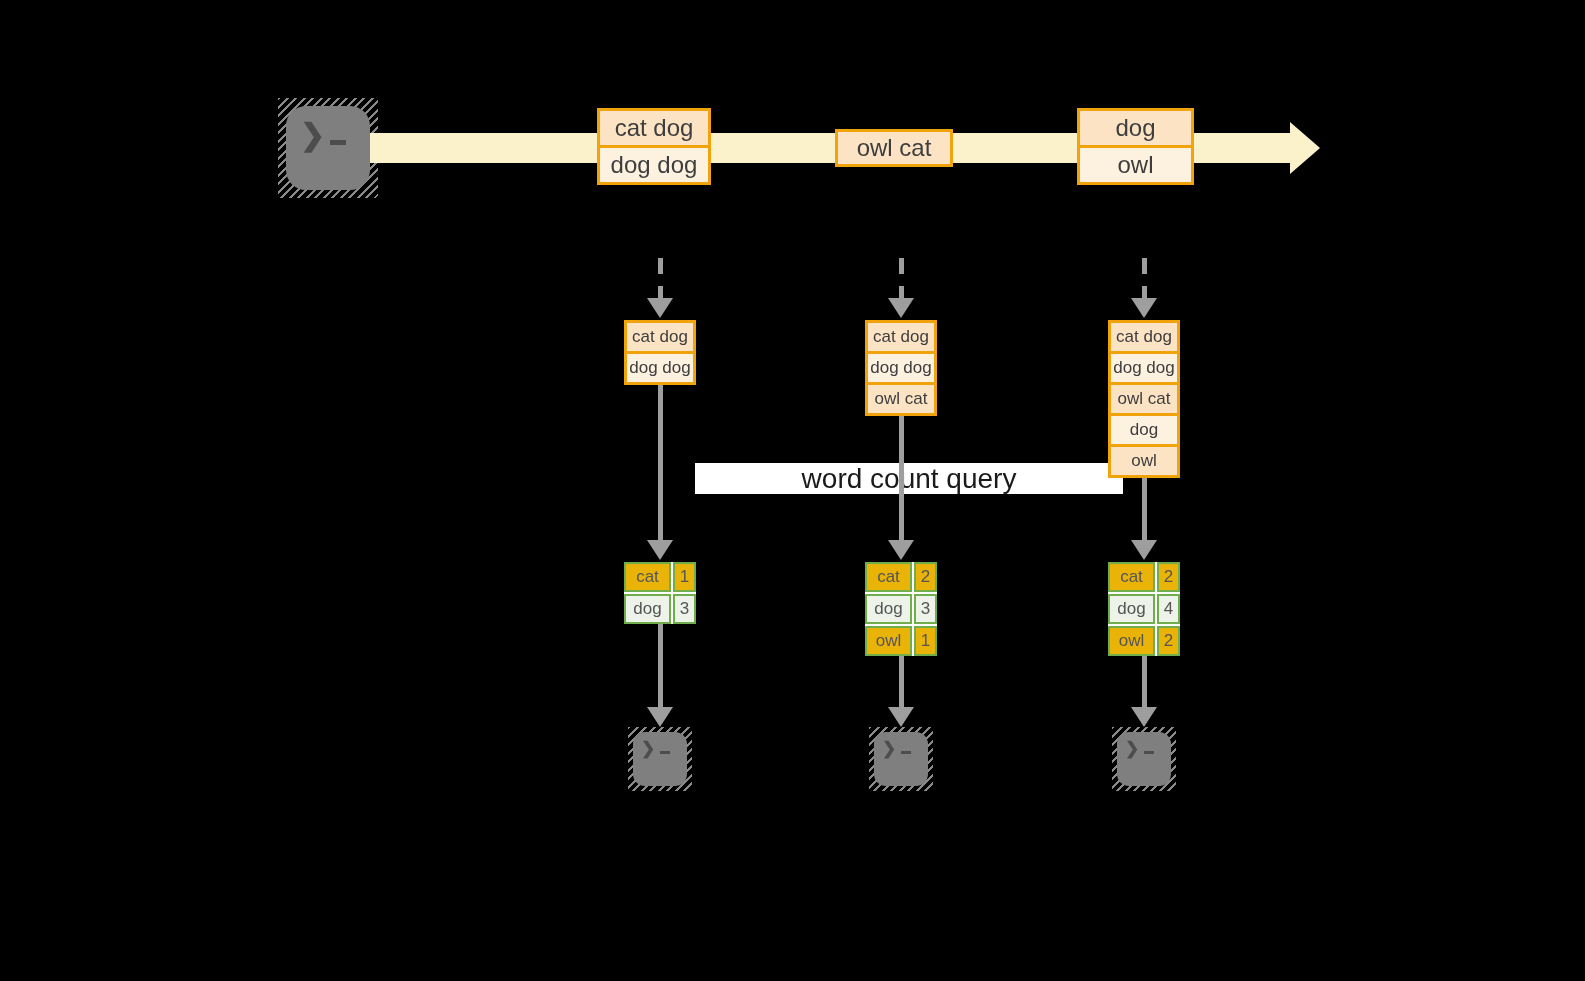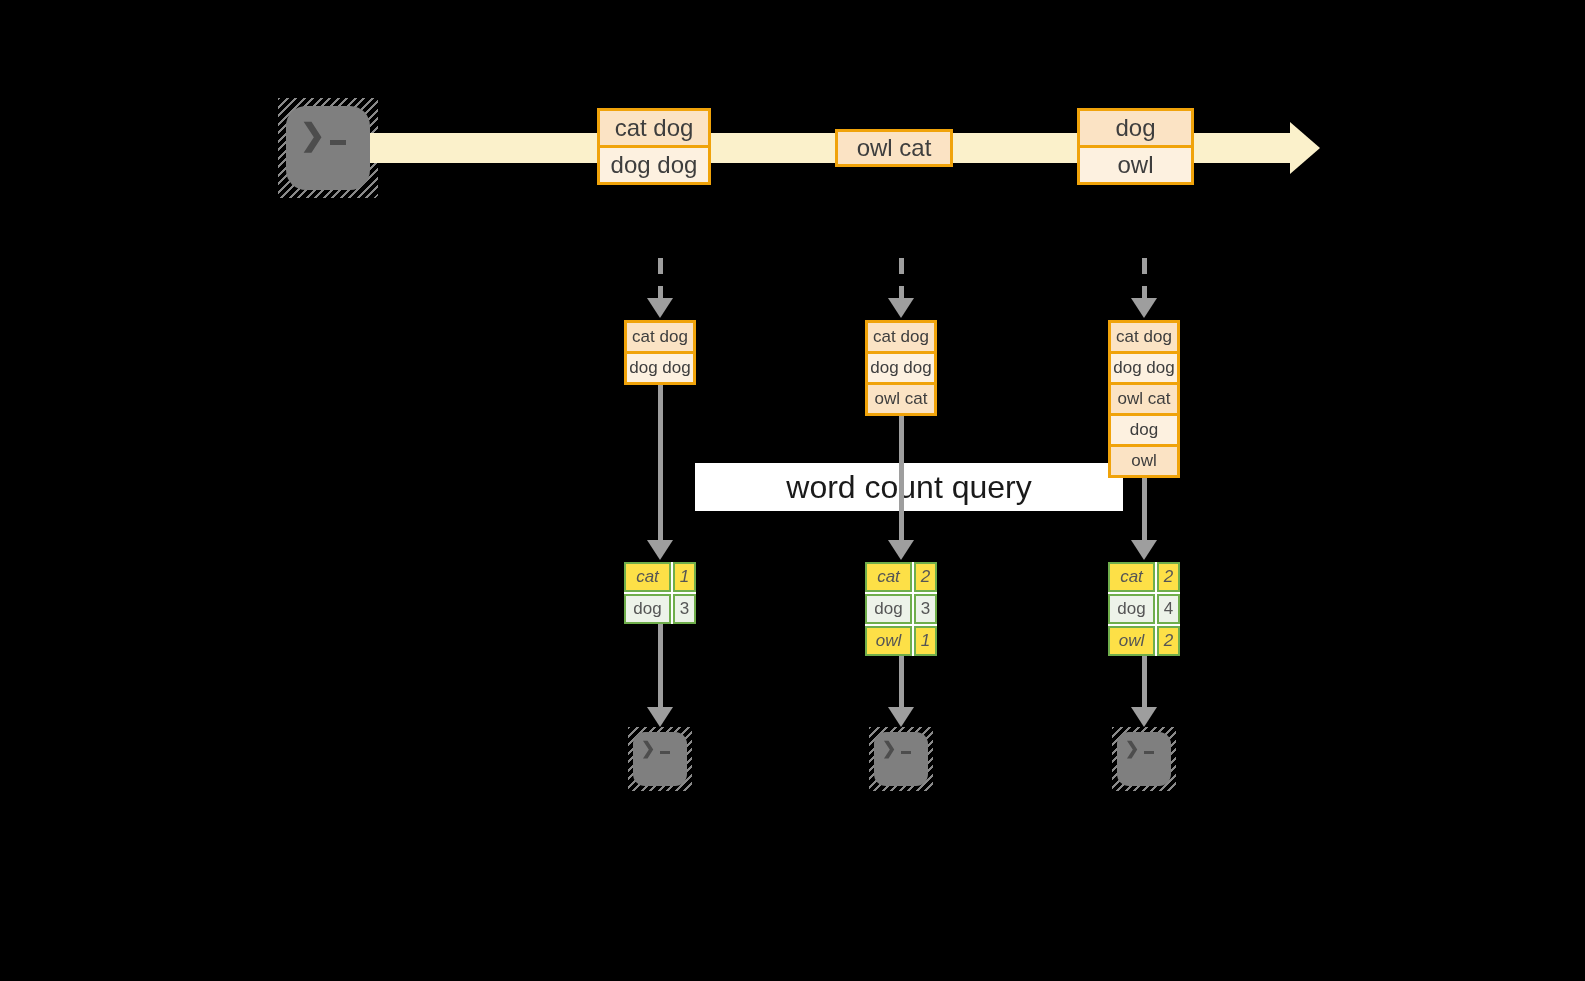--- a/index.html
+++ b/index.html
@@ -38,28 +38,28 @@
         font-size:17px;color:#3e3e3e;}
   .srow + .srow{margin-top:-3px;}
 
   
   .dline{position:absolute;width:5px;background:repeating-linear-gradient(180deg,#9E9E9E 0 16px,transparent 16px 28px);z-index:1;}
   .vline{position:absolute;width:5px;background:#9E9E9E;z-index:1;}
   .ahead{position:absolute;width:0;height:0;border-left:13px solid transparent;border-right:13px solid transparent;
          border-top:20px solid #9E9E9E;z-index:1;}
 
   
-  .band{position:absolute;left:695px;top:463px;width:428px;height:48px;background:#ffffff;z-index:0;
-        display:flex;align-items:center;justify-content:center;font-size:32px;color:#1a1a1a;}
+  .band{position:absolute;left:695px;top:463px;width:428px;height:31px;background:#ffffff;z-index:0;
+        display:flex;align-items:center;justify-content:center;font-size:28px;color:#1a1a1a;}
 
   
   .gtable{position:absolute;display:grid;grid-template-columns:47px 23px;gap:2px;background:#ffffff;z-index:2;}
   .gcell{box-sizing:border-box;height:30px;border:2px solid #6FAE4B;display:flex;align-items:center;justify-content:center;
          font-size:17px;color:#555555;}
-  .gdark{background:#fde047;font-style:italic;}
+  .gdark{background:#eab308;}
   .glight{background:#EDF3E9;}
 </style>
 </head>
 <body>
 
 <div class="canvas">
 
   <div class="term term-top" style="left:278px;top:98px;width:100px;height:100px;">
     <div class="term-inner">
       <span class="prompt">

